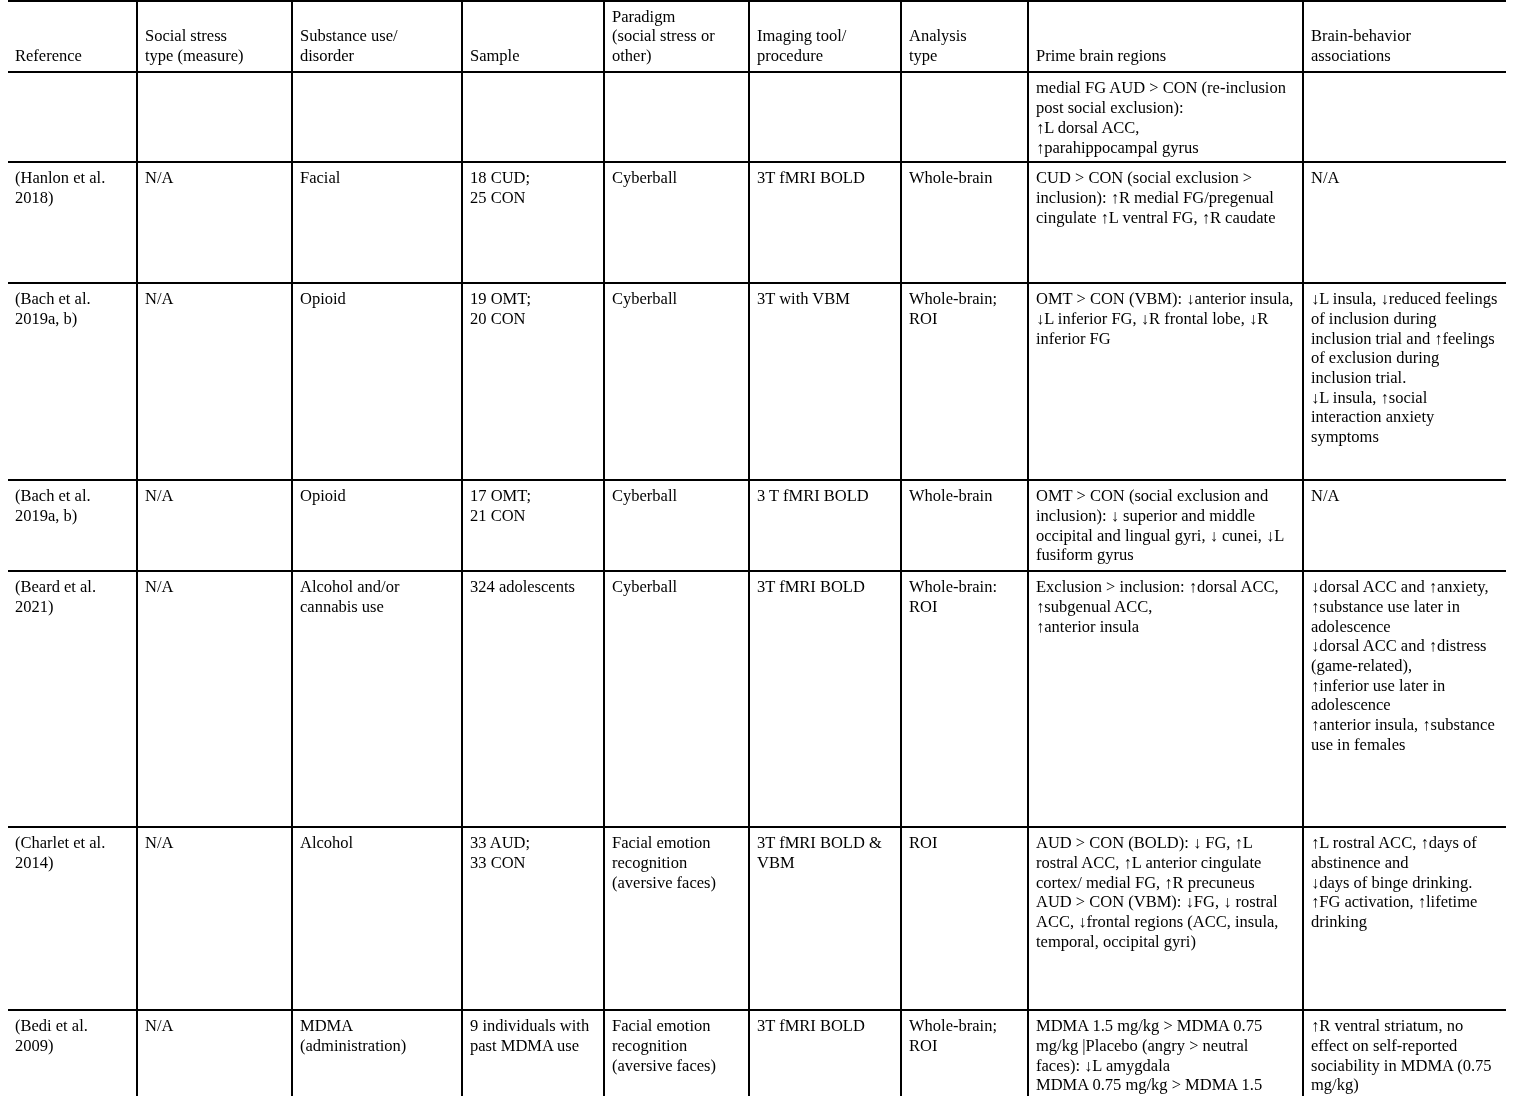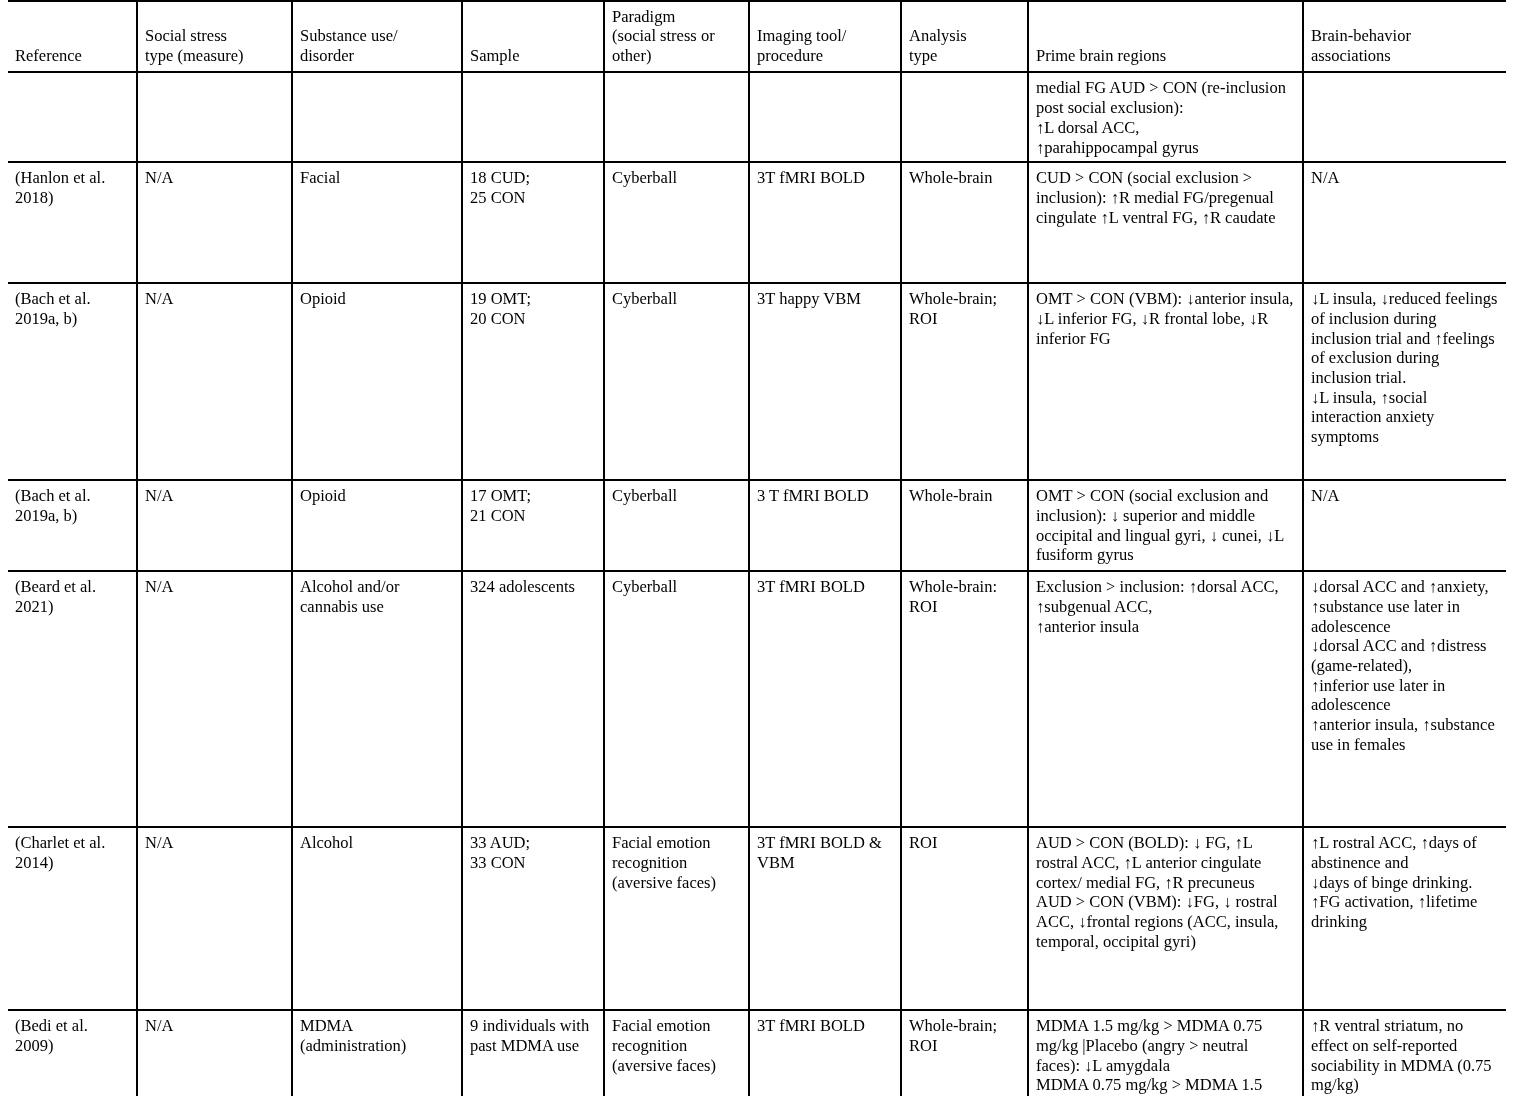--- a/index.html
+++ b/index.html
@@ -206,21 +206,21 @@
             <span class="cell-line">Opioid</span>
           </td>
         <td>
             <span class="cell-line">19 OMT;</span>
             <span class="cell-line">20 CON</span>
           </td>
         <td>
             <span class="cell-line">Cyberball</span>
           </td>
         <td>
-            <span class="cell-line">3T happy VBM</span>
+            <span class="cell-line">3T with VBM</span>
           </td>
         <td>
             <span class="cell-line">Whole-brain; ROI</span>
           </td>
         <td>
             <span class="cell-line">OMT &gt; CON (VBM): ↓anterior insula, ↓L inferior FG, ↓R frontal lobe, ↓R inferior FG</span>
           </td>
         <td>
             <span class="cell-line">↓L insula, ↓reduced feelings of inclusion during inclusion trial and ↑feelings of exclusion during inclusion trial.</span>
             <span class="cell-line">↓L insula, ↑social interaction anxiety symptoms</span>

